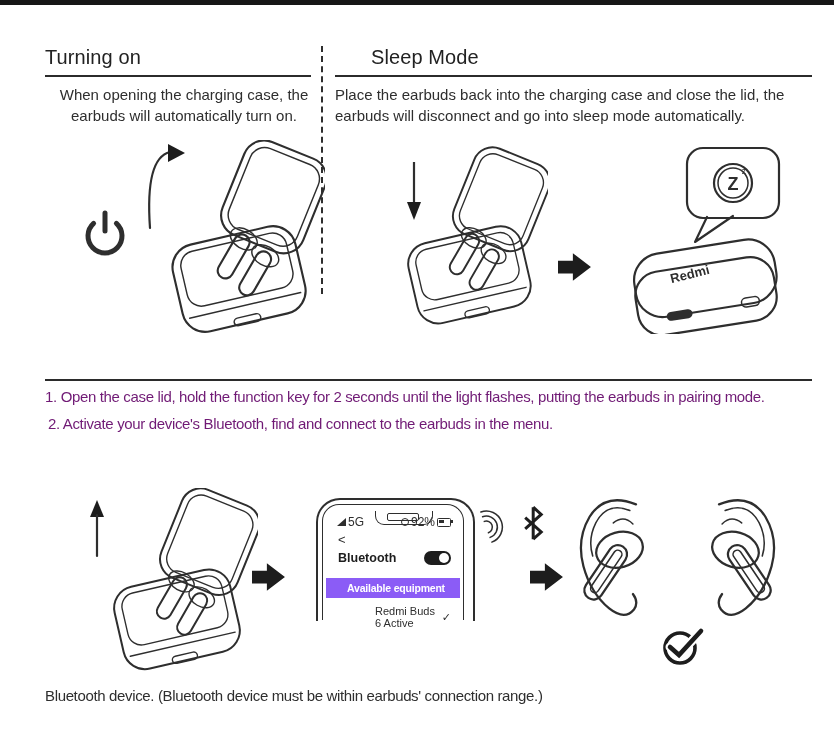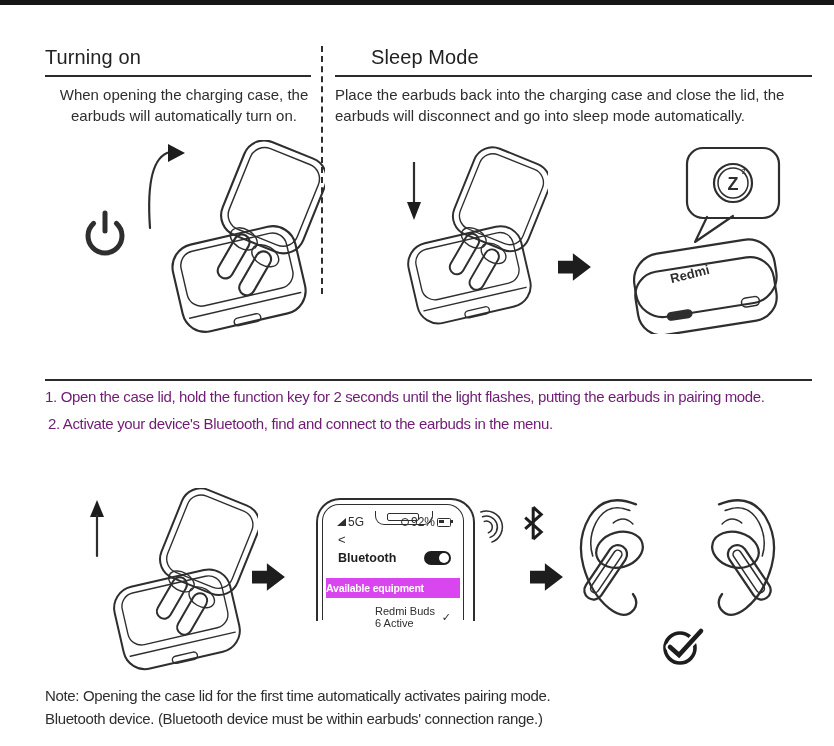--- a/index.html
+++ b/index.html
@@ -31,22 +31,22 @@
   .sig{width:9px;height:8px;background:#2e2e2e;clip-path:polygon(0 100%,100% 0,100% 100%);}
   .clockico{width:6px;height:6px;border:1.2px solid #2e2e2e;border-radius:50%;}
   .batt{position:relative;width:12px;height:7px;border:1.2px solid #2e2e2e;border-radius:1.5px;}
   .batt::after{content:"";position:absolute;left:1px;top:1px;width:5px;height:3px;background:#2e2e2e;}
   .batt::before{content:"";position:absolute;right:-3px;top:1.5px;width:1.8px;height:2.5px;background:#2e2e2e;}
   .backrow{position:absolute;top:27px;left:15px;font-size:13px;color:#2e2e2e;}
   .btrow{position:absolute;top:46px;left:15px;right:12px;display:flex;justify-content:space-between;align-items:flex-start;}
   .btlabel{font-size:12.5px;font-weight:bold;color:#1d1d1d;}
   .toggle{position:relative;width:27px;height:14px;border-radius:7px;background:#1d1d1d;}
   .knob{position:absolute;right:2px;top:2px;width:10px;height:10px;border-radius:50%;background:#fff;}
-  .availbar{position:absolute;top:73px;left:3px;right:3px;height:20px;background:#d946ef;color:#fff;
-    font-size:10.5px;font-weight:bold;line-height:20px;padding-left:0;letter-spacing:-0.2px;}
+  .availbar{position:absolute;top:73px;left:3px;right:3px;height:20px;background:#8b5cf6;color:#fff;
+    font-size:10.5px;font-weight:bold;line-height:20px;padding-left:21px;letter-spacing:-0.2px;}
   .devrow{position:absolute;top:100px;left:15px;right:12px;display:flex;justify-content:space-between;align-items:center;font-size:11px;color:#2e2e2e;margin-left:37px;}
   .devcheck{font-size:11px;}
 </style>
 </head>
 <body>
 
 <div id="canvas">
 
   <svg width="0" height="0" style="position:absolute" aria-hidden="true">
     <defs>
@@ -211,17 +211,16 @@
     <use href="#sym-ear" transform="translate(215,0) scale(-1 1)" width="98" height="134"></use>
   </svg>
 
   <svg class="illo" style="left:658px;top:620px;" width="50" height="50" viewBox="0 0 50 50">
     <circle cx="22" cy="28" r="15" fill="none" stroke="#1d1d1d" stroke-width="3.6"></circle>
     <path d="M12 27 L21 35 L43 11" fill="none" stroke="#fff" stroke-width="9" stroke-linecap="round"></path>
     <path d="M12 27 L21 35 L43 11" fill="none" stroke="#1d1d1d" stroke-width="4.6" stroke-linecap="round"></path>
   </svg>
 
   <div class="note">
-    <div>Note: Opening the case lid for the first time automatically activates pairing mode.</div>
     <div>Bluetooth device. (Bluetooth device must be within earbuds' connection range.)</div>
   </div>
 
 </div>
 
 </body></html>

